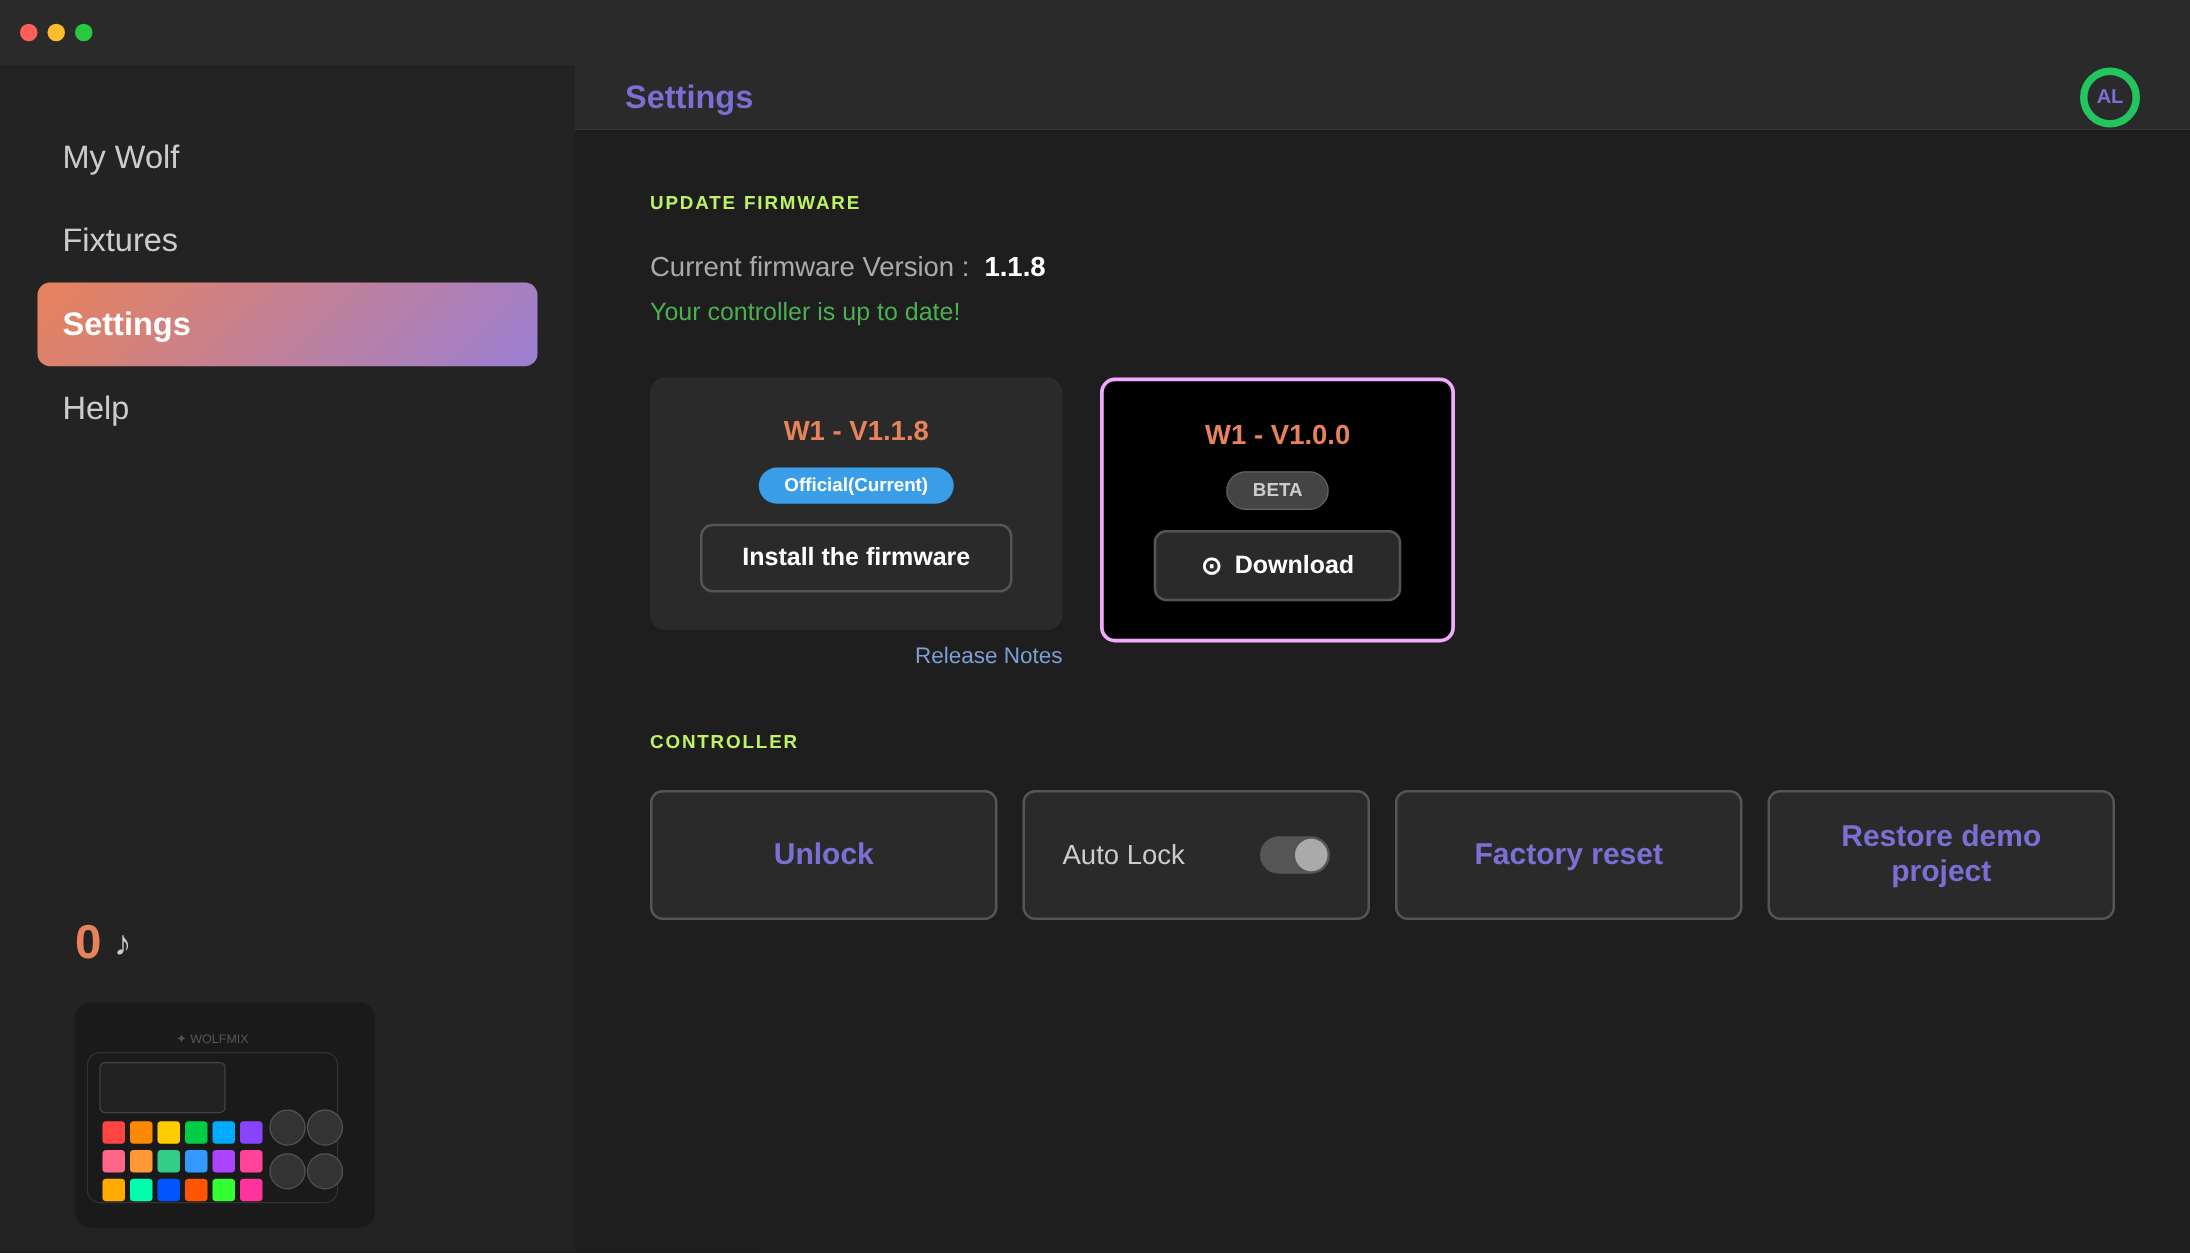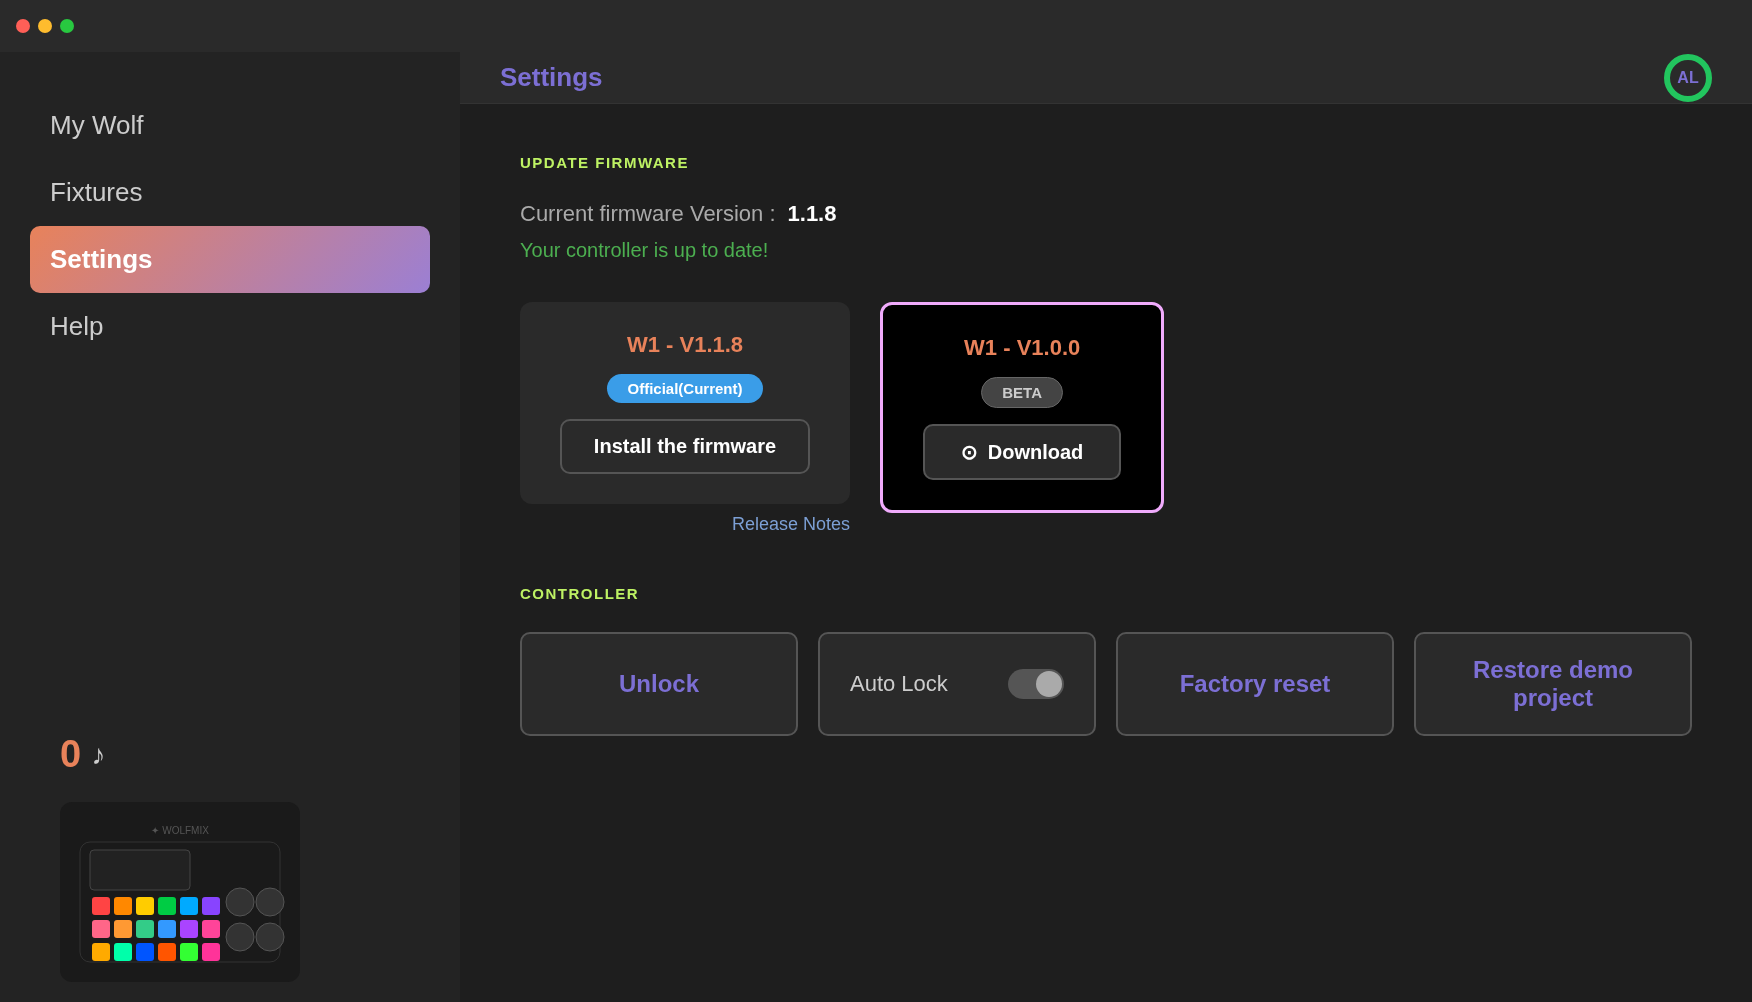--- a/index.html
+++ b/index.html
@@ -90,21 +90,21 @@
       color: #cccccc;
     }
 
     .device-image {
       width: 240px;
       height: 180px;
       background: #1a1a1a;
       border-radius: 12px;
       display: flex;
       align-items: center;
-      justify-content: center;
+      justify-content: flex-start;
       position: relative;
       overflow: hidden;
     }
 
     .device-svg {
       width: 220px;
       height: 160px;
     }
 
     

